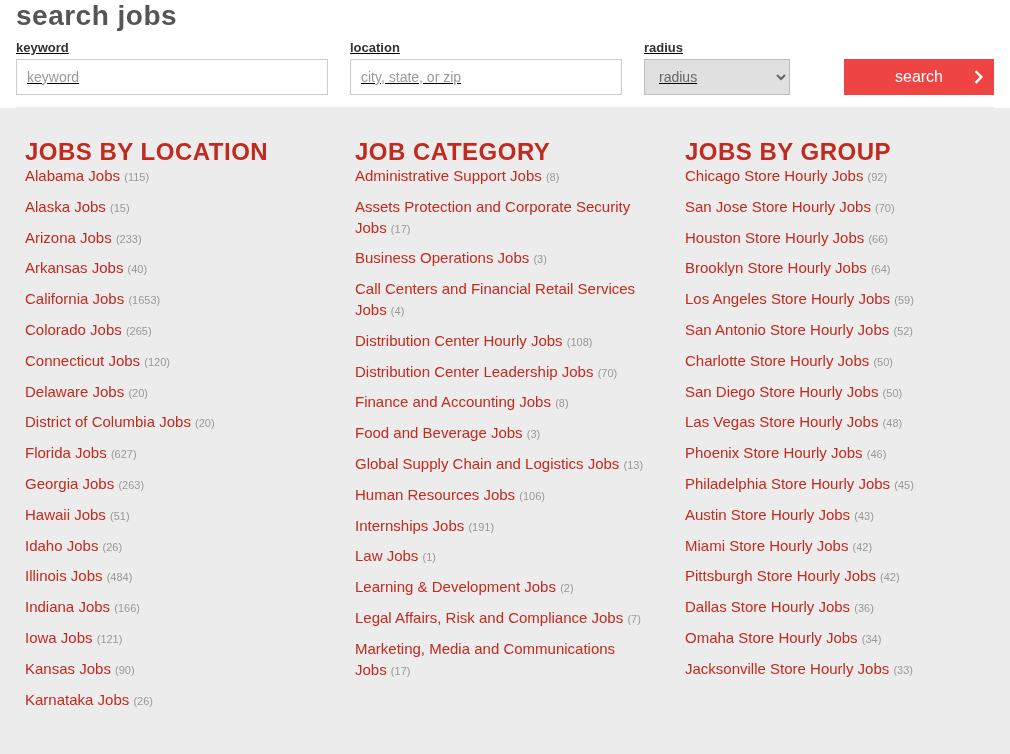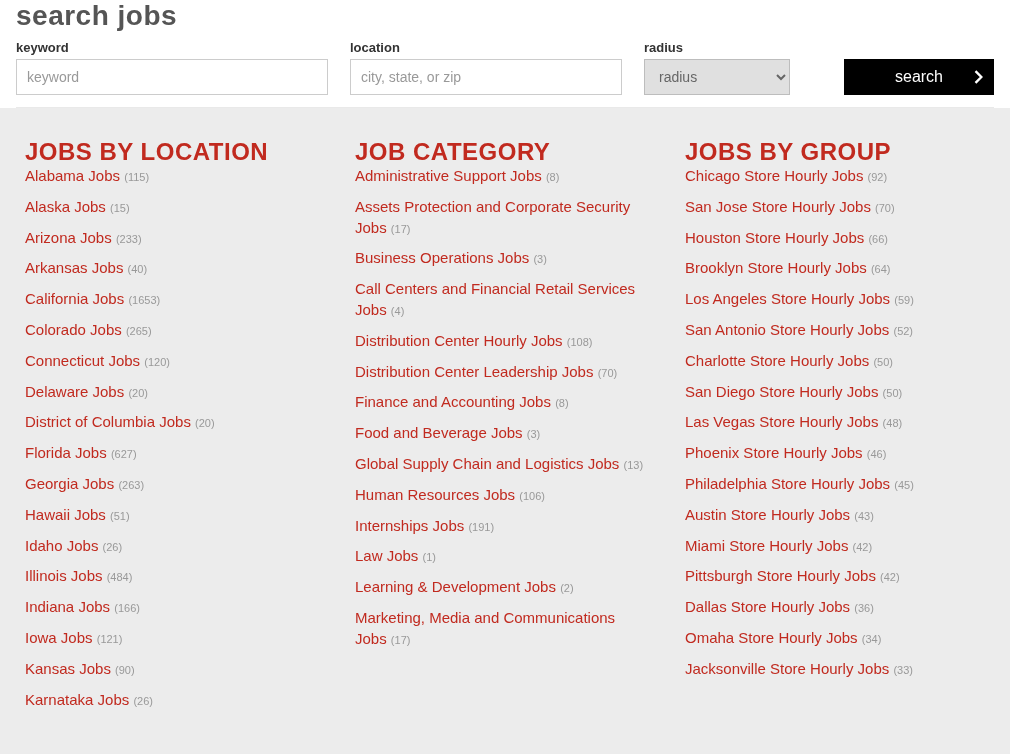--- a/index.html
+++ b/index.html
@@ -17,21 +17,21 @@
     letter-spacing: 0.5px;
     margin-bottom: 8px;
   }
   .search-row {
     display: flex;
     gap: 22px;
     align-items: flex-end;
     padding-bottom: 12px;
     border-bottom: 1px solid #e9e9e9;
   }
-  .field { display: flex; flex-direction: column; }
+  .field { display: flex; flex-direction: column; text-decoration: underline; }
   .field-label {
     font-size: 13px;
     font-weight: 600;
     color: #333;
     margin-bottom: 4px;
   }
   .field input, .field select {
     height: 36px;
     padding: 0 10px;
     font-size: 14px;
@@ -45,21 +45,21 @@
   .field.radius select {
     width: 146px;
     background: #e0e0e0;
     border: 1px solid #bdbdbd;
     color: #666;
   }
   .search-btn {
     margin-left: auto;
     width: 150px;
     height: 36px;
-    background: #000000;
+    background: #ef4444;
     color: #fff;
     font-size: 16px;
     border: none;
     display: flex;
     align-items: center;
     justify-content: center;
     position: relative;
     cursor: pointer;
   }
   .search-btn .chev {
@@ -170,20 +170,21 @@
         <li><a href="#">Call Centers and Financial Retail Services Jobs </a><span class="count">(4)</span></li>
         <li><a href="#">Distribution Center Hourly Jobs </a><span class="count">(108)</span></li>
         <li><a href="#">Distribution Center Leadership Jobs </a><span class="count">(70)</span></li>
         <li><a href="#">Finance and Accounting Jobs </a><span class="count">(8)</span></li>
         <li><a href="#">Food and Beverage Jobs </a><span class="count">(3)</span></li>
         <li><a href="#">Global Supply Chain and Logistics Jobs </a><span class="count">(13)</span></li>
         <li><a href="#">Human Resources Jobs </a><span class="count">(106)</span></li>
         <li><a href="#">Internships Jobs </a><span class="count">(191)</span></li>
         <li><a href="#">Law Jobs </a><span class="count">(1)</span></li>
         <li><a href="#">Learning &amp; Development Jobs </a><span class="count">(2)</span></li>
+        <li><a href="#">Legal Affairs, Risk and Compliance Jobs </a><span class="count">(7)</span></li>
         <li><a href="#">Marketing, Media and Communications Jobs </a><span class="count">(17)</span></li>
       </ul>
   </div>
   <div class="col col-group">
     <h2>JOBS BY GROUP</h2>
     <ul id="list-group">
         <li><a href="#">Chicago Store Hourly Jobs </a><span class="count">(92)</span></li>
         <li><a href="#">San Jose Store Hourly Jobs </a><span class="count">(70)</span></li>
         <li><a href="#">Houston Store Hourly Jobs </a><span class="count">(66)</span></li>
         <li><a href="#">Brooklyn Store Hourly Jobs </a><span class="count">(64)</span></li>

